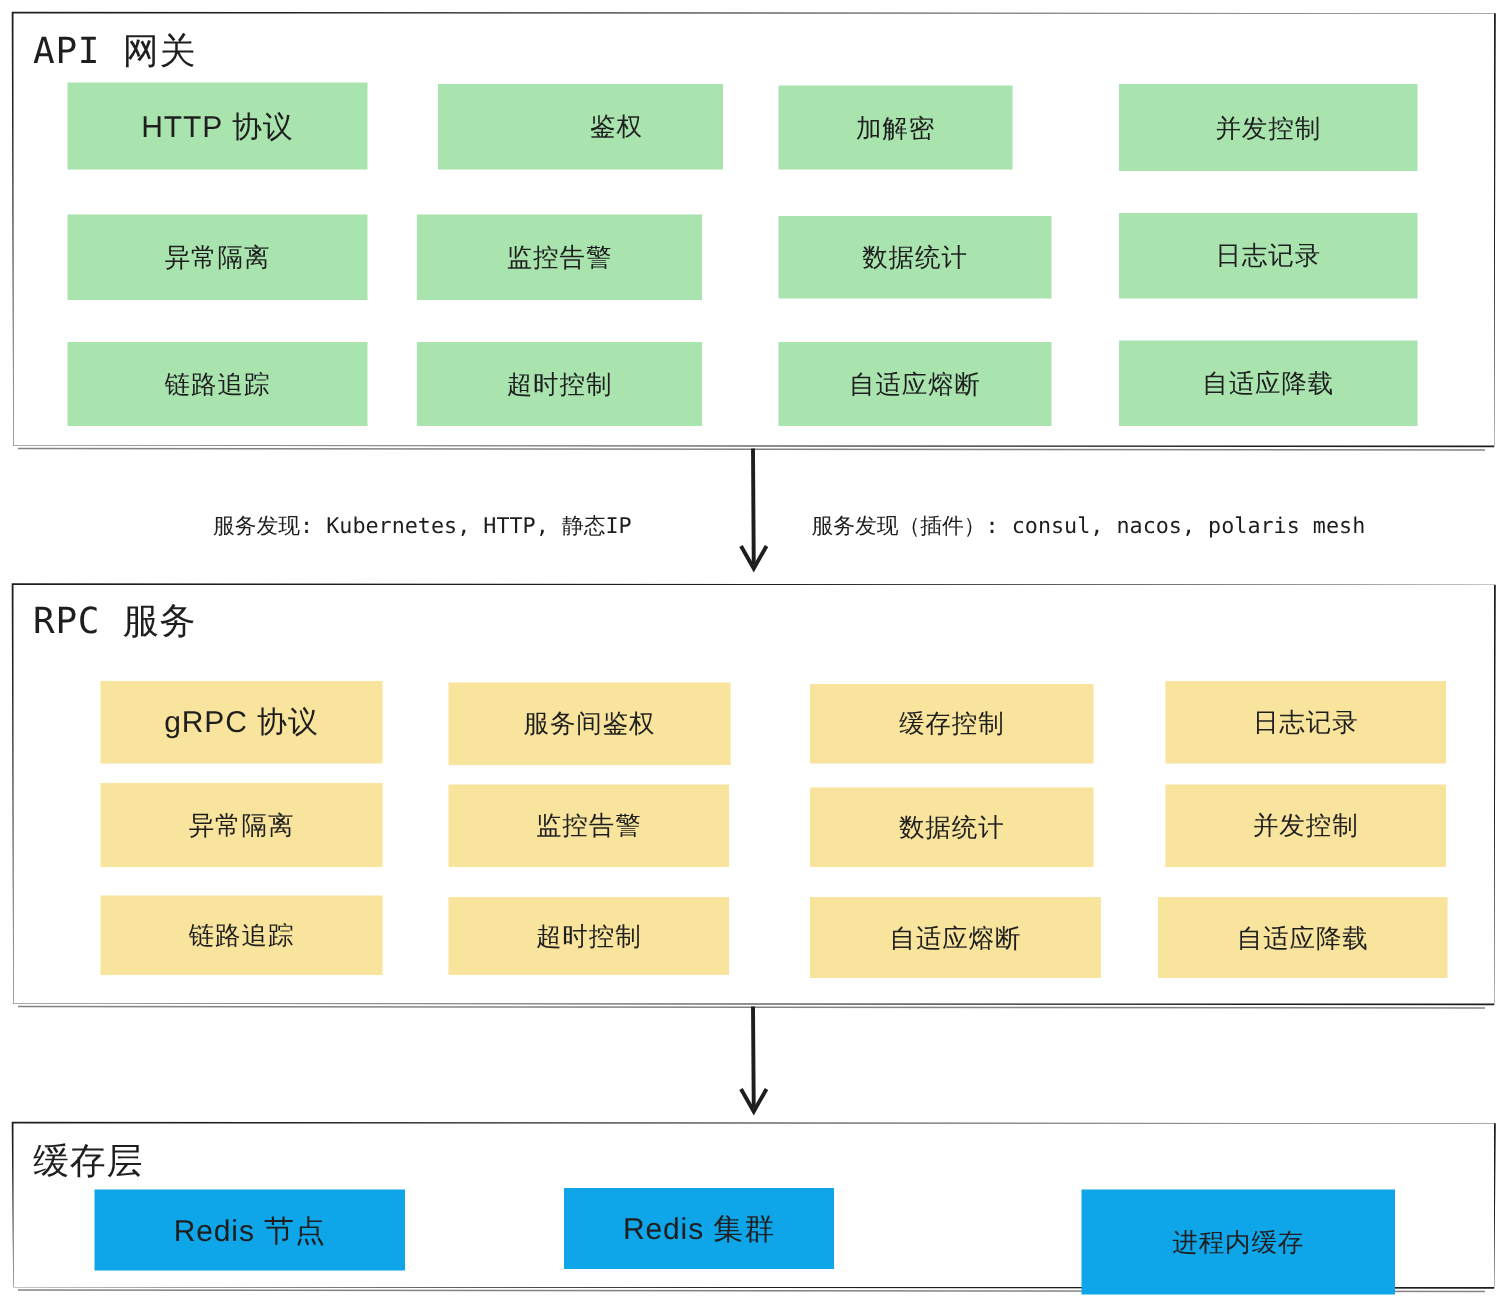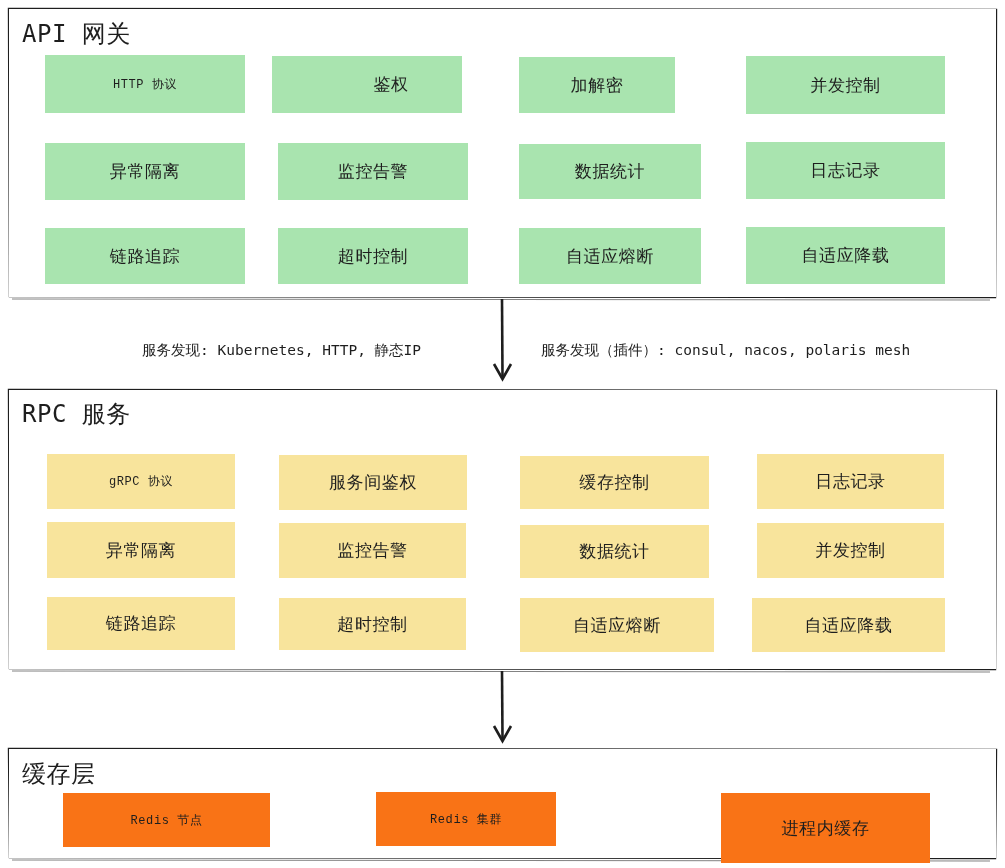--- a/index.html
+++ b/index.html
@@ -45,23 +45,23 @@
     display: flex;
     align-items: center;
     justify-content: center;
     font-size: 17px;
     letter-spacing: 0.6px;
     color: #1e1e1e;
     white-space: nowrap;
     text-align: center;
   }
   .node.green  { background: #a9e4af; }
-  .node.yellow { background: #f8e49c; }
-  .node.orange { background: #f97316; }
-  .node.mono   { font-family: Liberation Mono, monospace; font-size: 12px; }
+  .node.yellow { background: #f8e49c; margin-left: 20px; }
+  .node.orange { background: #0ea5e9; }
+  .node.mono   { font-family: Liberation Sans, sans-serif; font-size: 20px; }
 
   
   .edge-label {
     position: absolute;
     font-family: "DejaVu Sans Mono", monospace;
     font-size: 14.5px;
     color: #1e1e1e;
     white-space: nowrap;
   }
 
@@ -167,21 +167,21 @@
       <path class="stroke" stroke-width="1.3" opacity="0.6" d="M378,796 L583,795 M585,849 L379,850 M583,797 L584,843"></path>
       <path class="stroke" stroke-width="2.2" d="M721,795 L929,793 L930,845 L722,847 Z"></path>
       <path class="stroke" stroke-width="1.3" opacity="0.6" d="M723,798 L928,796 M930,849 L724,850 M721,800 L722,843"></path>
     </g>
   </svg>
 
   <div class="section" style="left:9px;top:9px;width:987px;height:288px;"></div>
   <div class="section-title" style="left:22px;top:18px;font-family:'DejaVu Sans Mono',monospace;">API 网关</div>
 
   <div class="node green mono" style="left:45px;top:55px;width:200px;height:58px;">HTTP 协议</div>
-  <div class="node green" style="left:272px;top:56px;width:190px;height:57px;padding-left:48px;">鉴权</div>
+  <div class="node green" style="left:292px;top:56px;width:190px;height:57px;padding-left:48px;">鉴权</div>
   <div class="node green" style="left:519px;top:57px;width:156px;height:56px;">加解密</div>
   <div class="node green" style="left:746px;top:56px;width:199px;height:58px;">并发控制</div>
 
   <div class="node green" style="left:45px;top:143px;width:200px;height:57px;">异常隔离</div>
   <div class="node green" style="left:278px;top:143px;width:190px;height:57px;">监控告警</div>
   <div class="node green" style="left:519px;top:144px;width:182px;height:55px;">数据统计</div>
   <div class="node green" style="left:746px;top:142px;width:199px;height:57px;">日志记录</div>
 
   <div class="node green" style="left:45px;top:228px;width:200px;height:56px;">链路追踪</div>
   <div class="node green" style="left:278px;top:228px;width:190px;height:56px;">超时控制</div>

